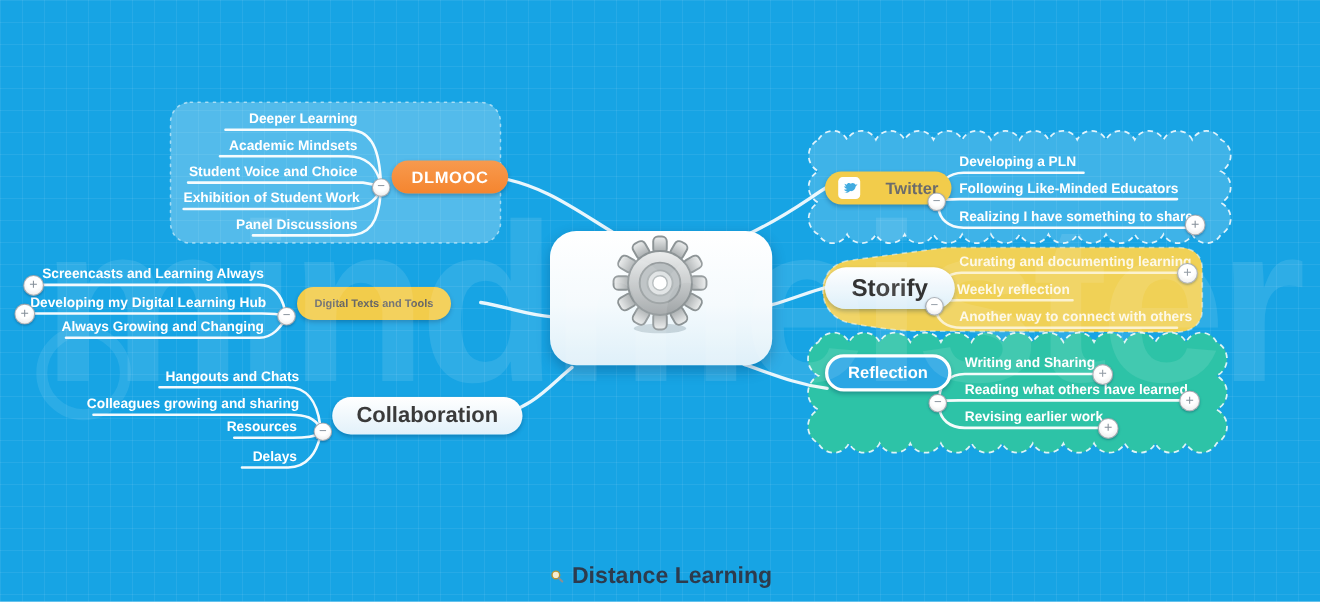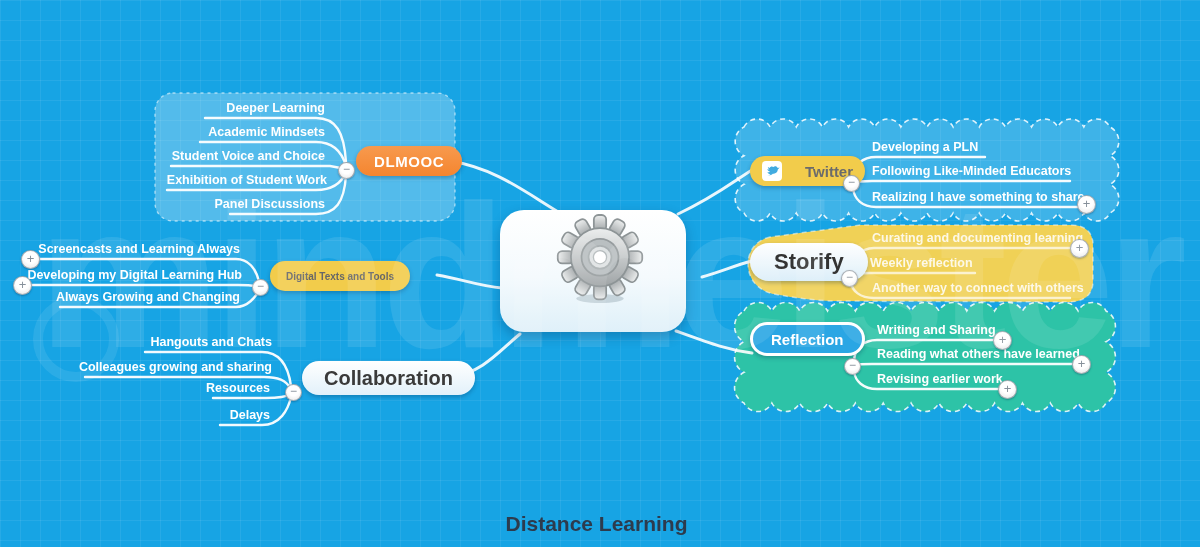--- a/index.html
+++ b/index.html
@@ -5,21 +5,21 @@
   html,body{margin:0;padding:0;}
   body{font-family:"Liberation Sans",sans-serif;}
   .stage{position:relative;width:1200px;height:547px;overflow:hidden;
     background-color:#17A4E4;
     background-image:linear-gradient(rgba(255,255,255,.07) 1px, transparent 1px),
                      linear-gradient(90deg, rgba(255,255,255,.07) 1px, transparent 1px);
     background-size:20px 20px;}
   svg.layer{position:absolute;left:0;top:0;z-index:1;}
   .node{position:absolute;z-index:3;box-sizing:border-box;white-space:nowrap;}
   .pill{border-radius:16px;box-shadow:0 2px 4px rgba(0,40,80,.3);display:flex;align-items:center;justify-content:center;}
-  .root-node{left:500px;top:210px;width:186px;height:122px;border-radius:24px;
+  .root-node{left:500px;top:210px;width:202px;height:122px;border-radius:24px;
     background:linear-gradient(180deg,#ffffff 0%,#f4fafd 55%,#dff0f9 100%);
     box-shadow:0 5px 12px rgba(0,45,90,.30);}
   .root-gear{position:absolute;left:56px;top:3px;}
   .root-title-row{position:absolute;left:0;right:0;top:302px;display:flex;align-items:center;justify-content:center;gap:7px;
     font-size:21px;font-weight:bold;color:#2d3b4d;}
   .n-dlmooc{left:356px;top:146px;height:30px;padding:0 18px;background:linear-gradient(180deg,#f79a4e,#f5852f);
     color:#fff;font-size:15px;font-weight:bold;letter-spacing:.6px;border-radius:15px;}
   .n-digital{left:270px;top:261px;height:30px;padding:0 16px;background:#F2CC4B;color:#676767;
     font-size:10px;font-weight:bold;border-radius:15px;}
   .n-collab{left:302px;top:361px;height:34px;padding:0 22px;background:linear-gradient(180deg,#ffffff,#e2f1fa);

